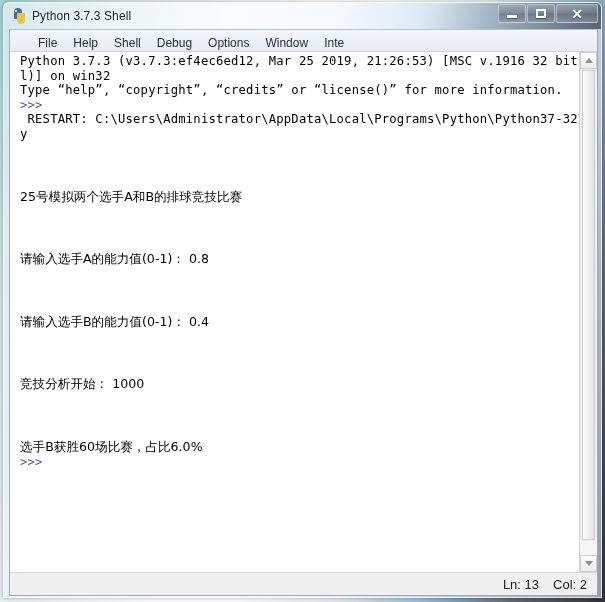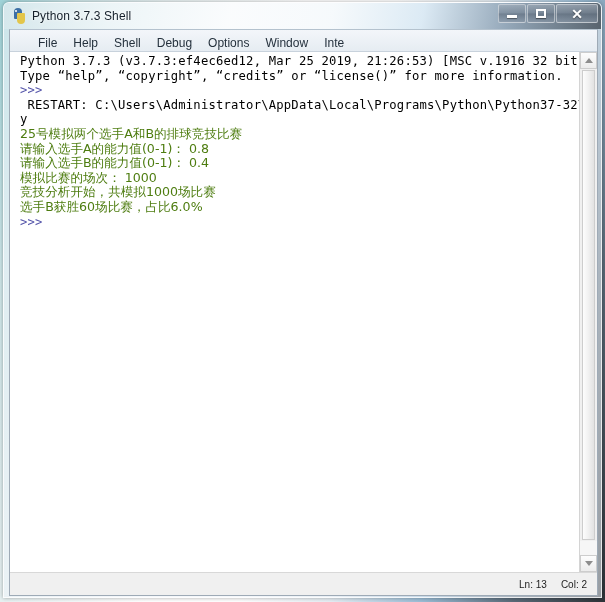--- a/index.html
+++ b/index.html
@@ -186,21 +186,21 @@
     white-space: pre;
     color: #000000;
     letter-spacing: 0.2px;
   }
   .line.cn {
     font-family: "DejaVu Sans", "Liberation Sans", sans-serif;
     font-size: 12.6px;
     letter-spacing: 0px;
   }
   .c-black  { color: #000000; }
-  .c-blue   { color: #4d7c0f; }
+  .c-blue   { color: #000000; margin-top: 48px; }
   .c-prompt { color: #5555aa; }
 
   
   #vscroll {
     flex: 0 0 auto;
     width: 17px;
     background: #f0f0f0;
     border-left: 1px solid #d4d4d4;
     display: flex;
     flex-direction: column;
@@ -237,21 +237,21 @@
     flex: 0 0 auto;
     background: #f0f0f0;
     border-top: 1px solid #d8d8d8;
     display: flex;
     align-items: center;
     justify-content: flex-end;
     padding-right: 10px;
     gap: 14px;
   }
   .status-text {
-    font-size: 10px;
+    font-size: 13px;
     color: #1d1d1d;
     white-space: nowrap;
     text-align: center;
   }
 
   
   .py-top, .py-bot {
     position: absolute;
     width: 8px; height: 11px;
   }
@@ -310,29 +310,29 @@
         <div class="menu-item">Shell</div>
         <div class="menu-item">Debug</div>
         <div class="menu-item">Options</div>
         <div class="menu-item">Window</div>
         <div class="menu-item">Inte</div>
       </div>
 
       <div id="textrow">
         <div id="textarea">
             <div class="line c-black">Python 3.7.3 (v3.7.3:ef4ec6ed12, Mar 25 2019, 21:26:53) [MSC v.1916 32 bit (Inte</div>
+            <div class="line c-black">l)] on win32</div>
             <div class="line c-black">Type “help”, “copyright”, “credits” or “license()” for more information.</div>
             <div class="line c-prompt">&gt;&gt;&gt; </div>
             <div class="line c-black"> RESTART: C:\Users\Administrator\AppData\Local\Programs\Python\Python37-32\py1.p</div>
             <div class="line c-black">y</div>
             <div class="line cn c-blue">25号模拟两个选手A和B的排球竞技比赛</div>
             <div class="line cn c-blue">请输入选手A的能力值(0-1)： 0.8</div>
             <div class="line cn c-blue">请输入选手B的能力值(0-1)： 0.4</div>
-            <div class="line cn c-blue">模拟比赛的场次： 1000</div>
-            <div class="line cn c-blue">竞技分析开始，共模拟1000场比赛</div>
+            <div class="line cn c-blue">竞技分析开始： 1000</div>
             <div class="line cn c-blue">选手B获胜60场比赛，占比6.0%</div>
             <div class="line c-prompt">&gt;&gt;&gt; </div>
           </div>
 
         <div id="vscroll">
           <div class="sb-btn">
             <div class="sb-arrow up"></div>
           </div>
           <div class="sb-thumb"></div>
           <div class="sb-track"></div>

